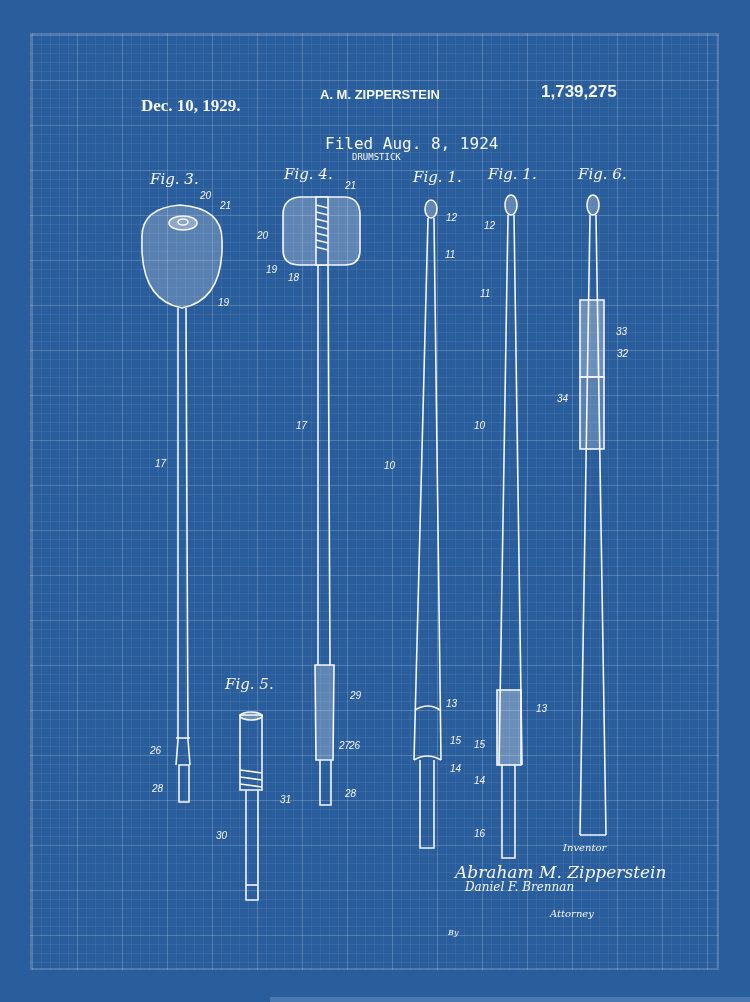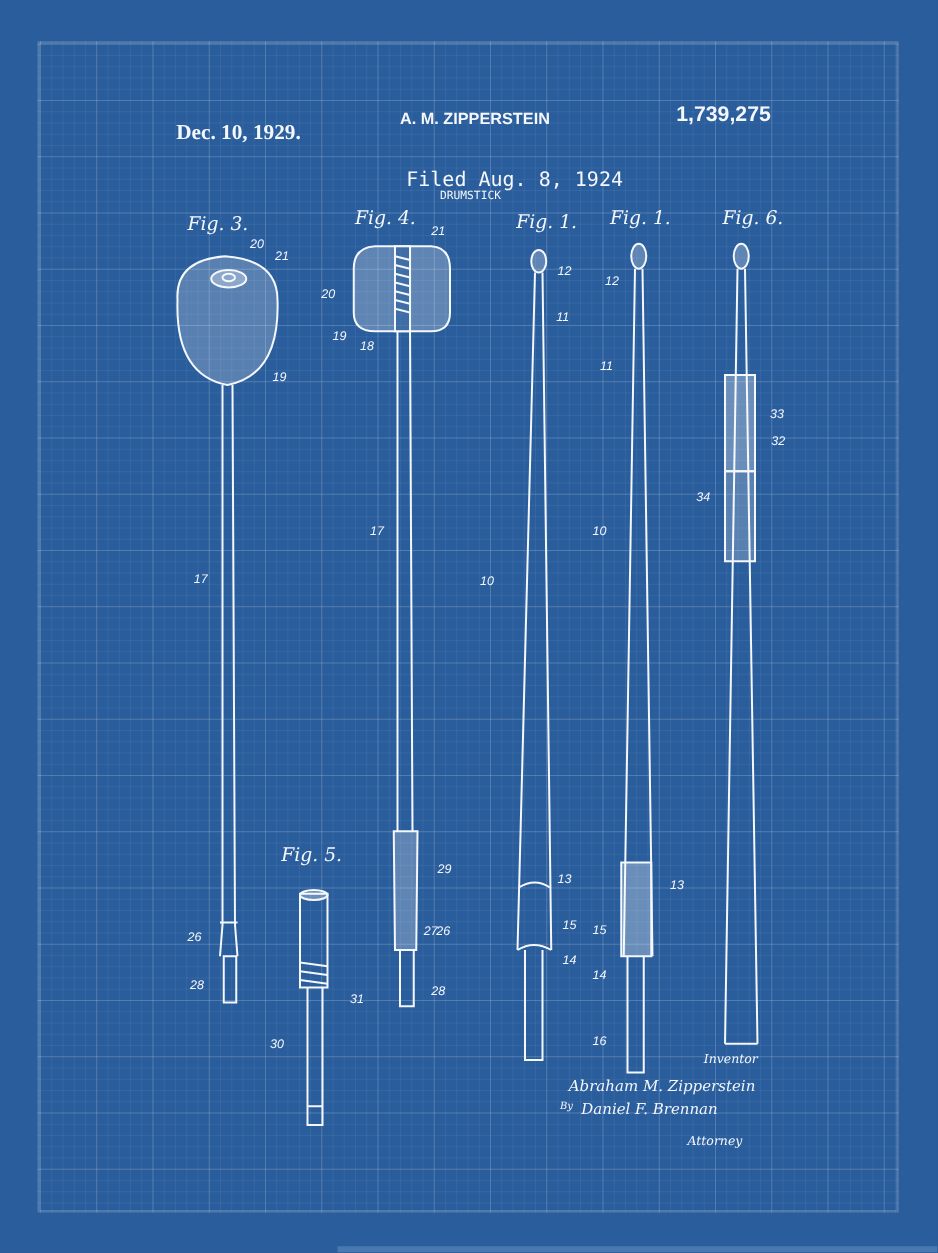--- a/index.html
+++ b/index.html
@@ -123,16 +123,16 @@
     <div class="lbl" style="left: 536px; top: 703px;">13</div>
     <div class="lbl" style="left: 474px; top: 739px;">15</div>
     <div class="lbl" style="left: 474px; top: 775px;">14</div>
     <div class="lbl" style="left: 474px; top: 828px;">16</div>
     <div class="lbl" style="left: 616px; top: 326px;">33</div>
     <div class="lbl" style="left: 617px; top: 348px;">32</div>
     <div class="lbl" style="left: 557px; top: 393px;">34</div>
   </div>
 
 <div class="sig" style="left:563px;top:842px;font-size:10px">Inventor</div>
-<div class="sig" style="left:455px;top:862px;font-size:12px">Abraham M. Zipperstein</div>
-<div class="sig" style="left:448px;top:880px;font-size:8px">By</div>
+<div class="sig" style="left:455px;top:862px;font-size:17px">Abraham M. Zipperstein</div>
+<div class="sig" style="left:448px;top:928px;font-size:8px">By</div>
 <div class="sig" style="left:465px;top:880px;font-size:12px;font-weight:normal">Daniel F. Brennan</div>
 <div class="sig" style="left:550px;top:908px;font-size:10px">Attorney</div>
 
 </body></html>

